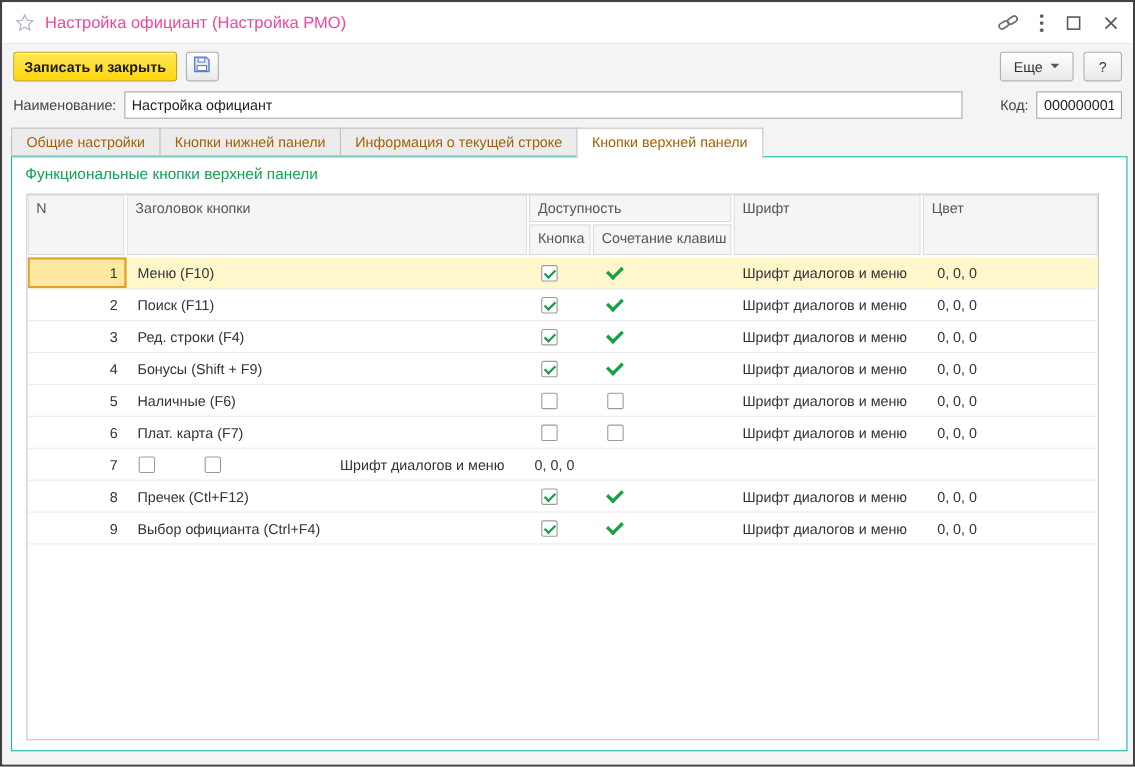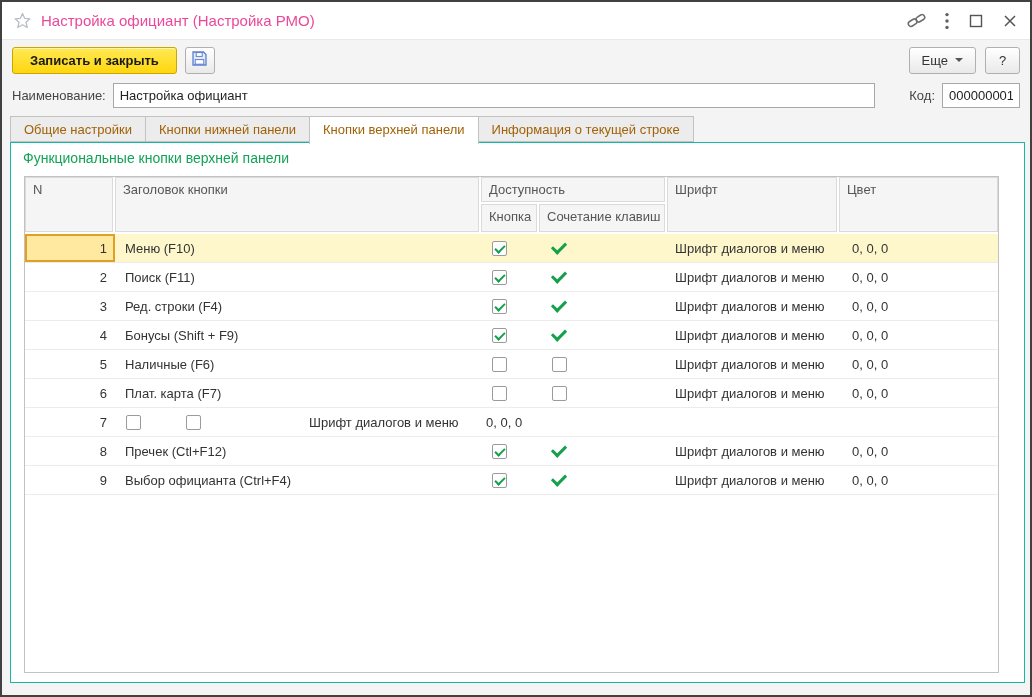--- a/index.html
+++ b/index.html
@@ -17,21 +17,21 @@
   .wc{display:flex;align-items:center;cursor:pointer;}
   
   .body-bg{position:absolute;left:0;top:37px;width:100%;height:656px;background:#f4f4f4;border-top:1px solid #e9e9e9;box-sizing:border-box;}
   
   .toolbar{position:absolute;left:0;top:42px;width:100%;height:32px;display:flex;align-items:center;
     box-sizing:border-box;padding:0 10px;gap:8px;}
   .btn{font-family:"Liberation Sans",sans-serif;font-size:13px;color:#333;height:27px;
     background:linear-gradient(#ffffff,#e9e9e9);border:1px solid #b0b0b0;border-radius:3px;
     display:inline-flex;align-items:center;justify-content:center;cursor:pointer;padding:0 12px;}
   .btn-yellow{background:linear-gradient(#ffe954,#ffd60e);border:1px solid #c9a600;
-    font-weight:bold;color:#1a1a1a;padding:0 17px;box-shadow:inset 0 1px 0 rgba(255,255,255,.55);}
+    font-weight:bold;color:#1a1a1a;padding:0 9px;box-shadow:inset 0 1px 0 rgba(255,255,255,.55);}
   .btn-icon{width:30px;padding:0;}
   .toolbar-right{margin-left:auto;display:flex;gap:9px;}
   .caret{width:0;height:0;border-left:4px solid transparent;border-right:4px solid transparent;
     border-top:4px solid #555;margin-left:7px;display:inline-block;}
   .btn-help{width:35px;padding:0;}
   
   .formrow{position:absolute;left:0;top:80px;width:100%;height:27px;display:flex;align-items:center;
     box-sizing:border-box;padding:0 10px;}
   .flabel{color:#454545;margin-right:7px;white-space:nowrap;}
   .tinput{height:25px;box-sizing:border-box;border:1px solid #a8a8a8;border-radius:0;background:#fff;
@@ -148,22 +148,22 @@
   <div class="formrow">
     <span class="flabel">Наименование:</span>
     <input class="tinput name-input" type="text" value="Настройка официант" style="">
     <span class="flabel code-label">Код:</span>
     <input class="tinput code-input" type="text" value="000000001" style="">
   </div>
 
   <div class="tabs">
     <div class="tab">Общие настройки</div>
     <div class="tab">Кнопки нижней панели</div>
+    <div class="tab">Информация о текущей строке</div>
     <div class="tab active">Кнопки верхней панели</div>
-    <div class="tab">Информация о текущей строке</div>
   </div>
 
   <div class="panel">
     <div class="panel-heading">Функциональные кнопки верхней панели</div>
 
     <div class="grid">
       <div class="ghead">
         <div class="hcell hc-num">N</div>
         <div class="hcell hc-caption">Заголовок кнопки</div>
         <div class="hgroup">

